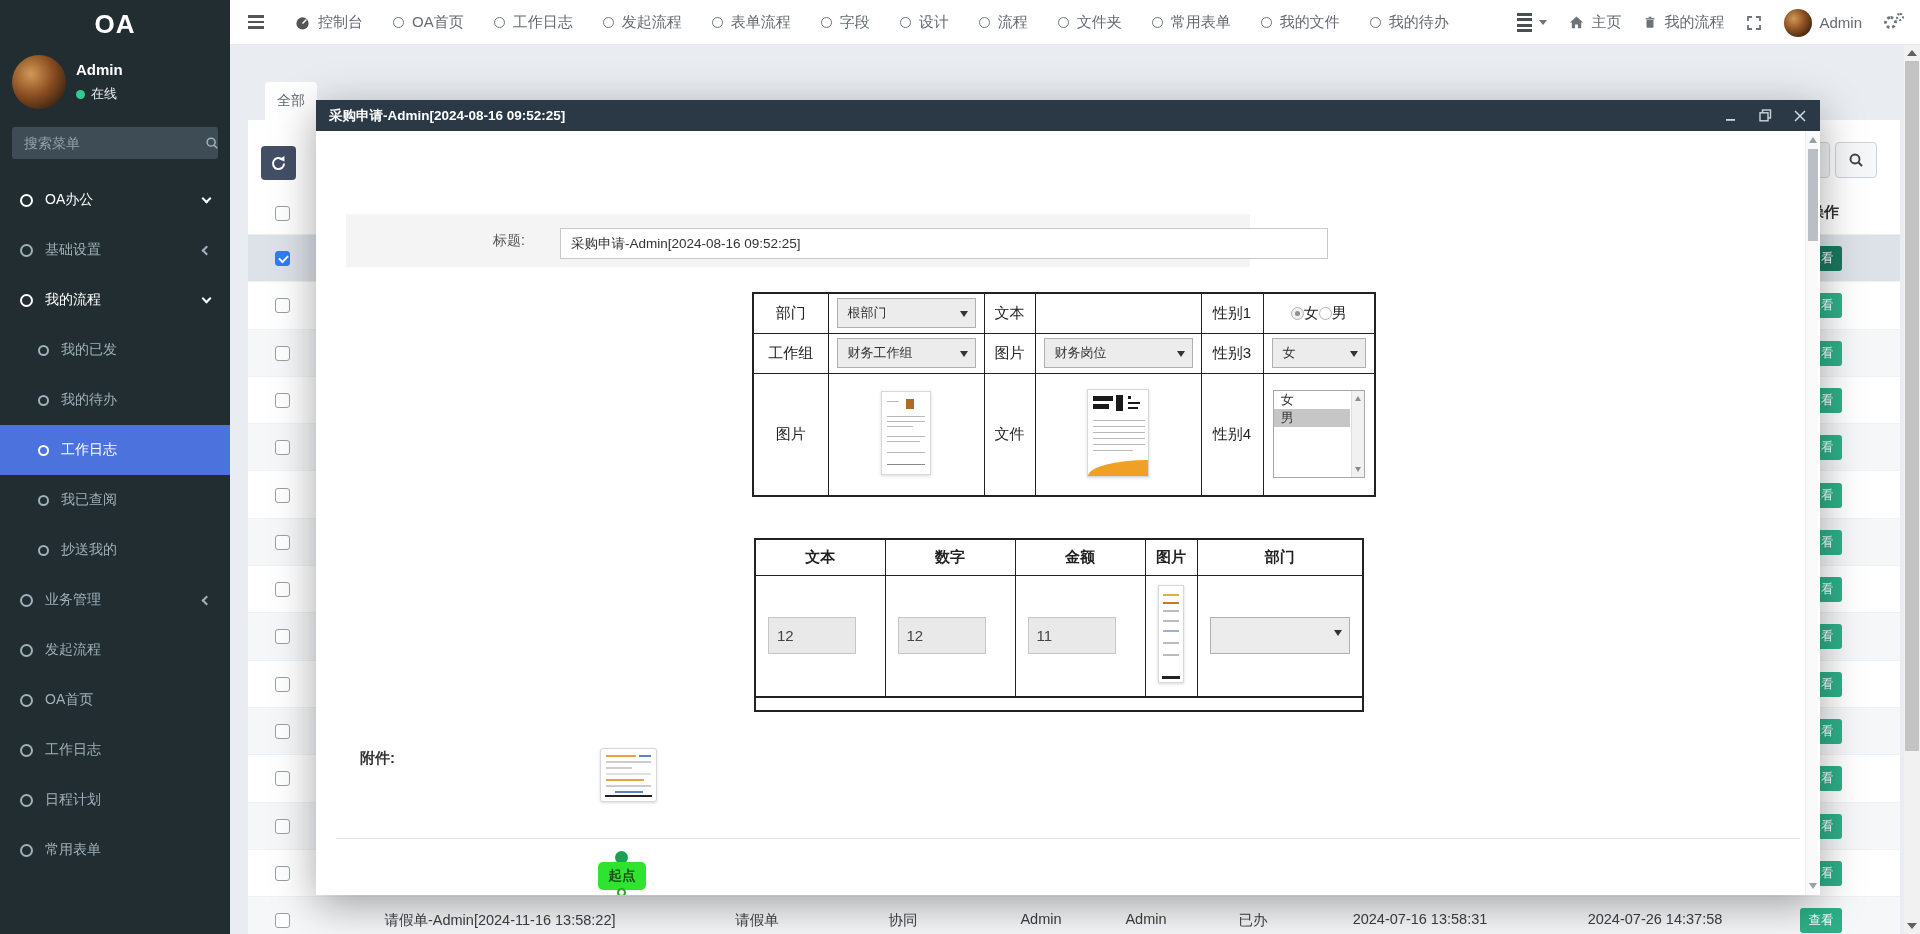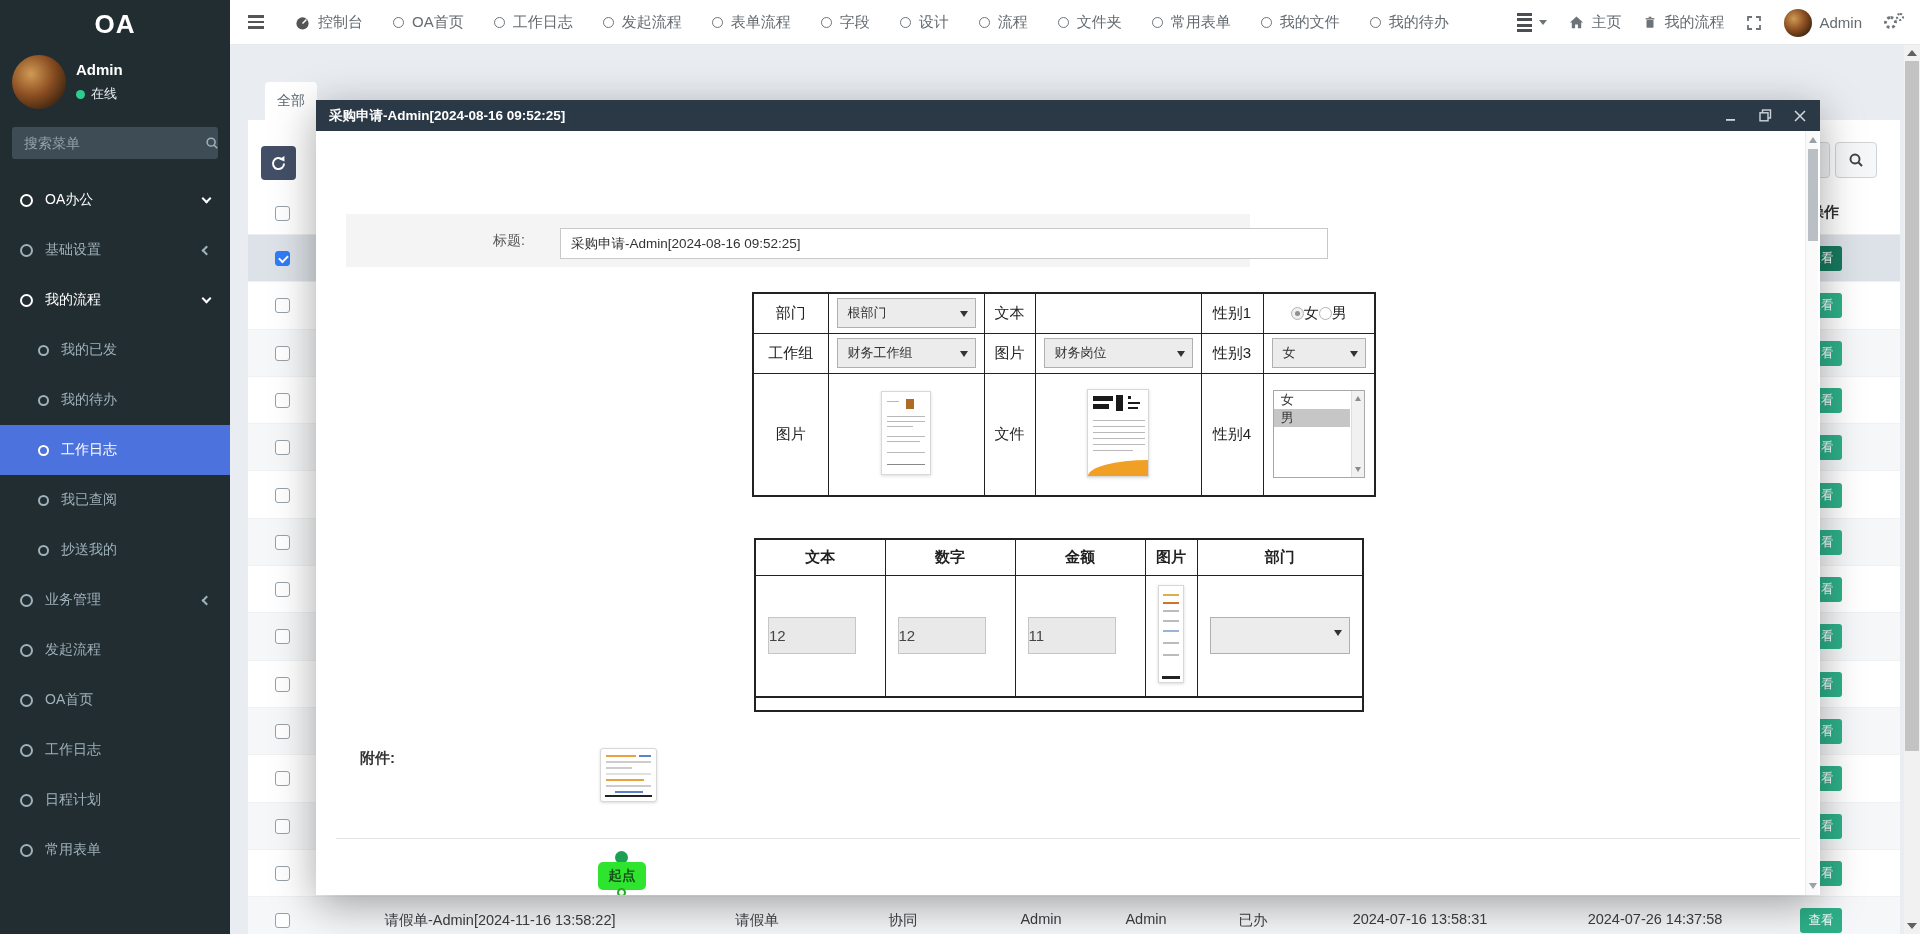--- a/index.html
+++ b/index.html
@@ -101,21 +101,21 @@
   .fcb.on { background:#c9c9c9; border-color:#b3b3b3; }
   .fcb.on::after { content:''; position:absolute; left:2px; top:2px; width:7px; height:4px; border-left:2px solid #fff; border-bottom:2px solid #fff; transform:rotate(-45deg); }
 
   .listbox { width:92px; height:88px; border:1px solid #a8a8a8; background:#fff; margin:4px auto; position:relative; text-align:left; }
   .lb-opt { height:18px; line-height:18px; font-size:13px; color:#333; padding-left:7px; margin-right:14px; }
   .lb-opt.selected { background:#c6c6c6; }
   .lb-scroll { position:absolute; right:0; top:0; width:13px; height:100%; background:#f1f1f1; border-left:1px solid #ddd; }
   .lb-scroll .tri-up { border-left-width:3.5px; border-right-width:3.5px; border-bottom:5px solid #8a8a8a; left:3px; top:5px; }
   .lb-scroll .tri-down { border-left-width:3.5px; border-right-width:3.5px; border-top:5px solid #8a8a8a; left:3px; bottom:5px; top:auto; }
 
-  .tinput { width:88px; height:37px; background:#e9e9e9; border:1px solid #c6c6c6; font-size:15px; color:#444; margin-left:12px; display:block; text-align:left; line-height:35px; }
+  .tinput { width:88px; height:37px; background:#e9e9e9; border:1px solid #c6c6c6; font-size:15px; color:#444; padding-left:8px; margin-left:12px; display:block; text-align:left; line-height:35px; }
   .sel.wide { margin:0 12px; height:37px; }
 
   
   .thumb { background:#fff; border:1px solid #d8d8d8; box-shadow:0 1px 3px rgba(0,0,0,.15); position:relative; display:inline-block; }
   .t-line { position:absolute; background:#b9b9b9; height:1.5px; }
   .t1 { width:50px; height:84px; }
   .t1 .fig { position:absolute; left:24px; top:7px; width:8px; height:10px; background:#b06a28; }
   .t2 { width:62px; height:88px; }
   .t2 .blk { position:absolute; background:#1a1a1a; }
   .t2 .swoosh { position:absolute; left:0; bottom:0; width:100%; height:16px; background:#f0a125; border-radius:100% 0 0 0; }

